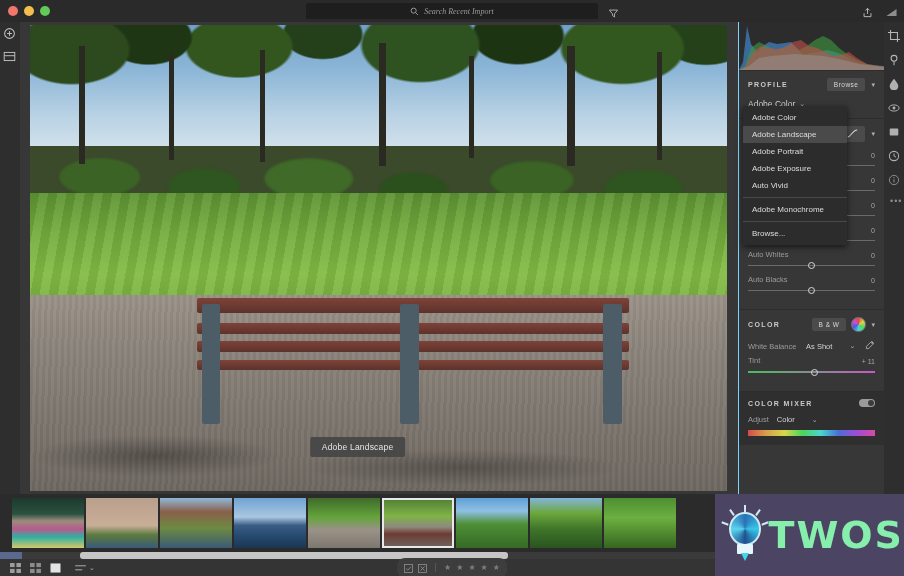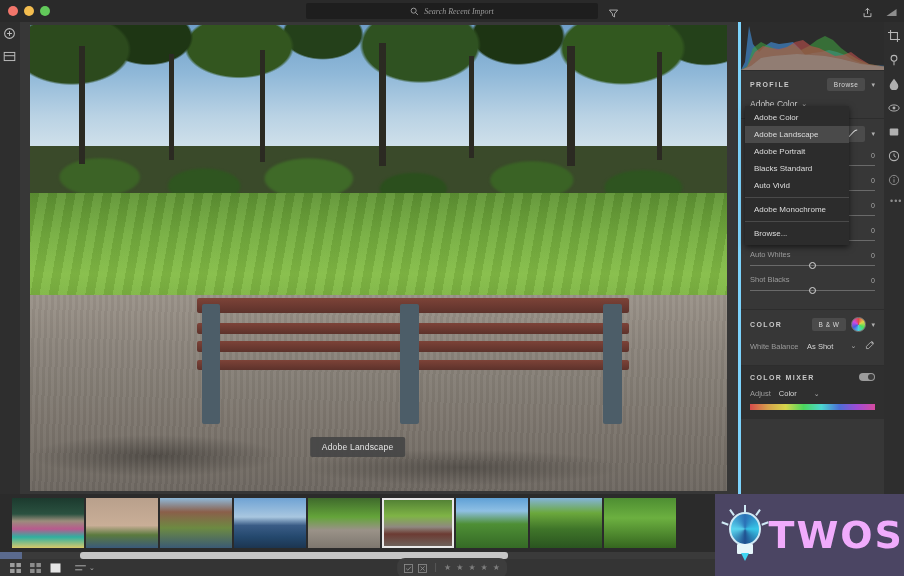--- a/index.html
+++ b/index.html
@@ -140,21 +140,21 @@
   .tooltip {
     position: absolute; background: rgba(70,70,70,.93);
     color: #e6e6e6; font-size: 8.5px; padding: 5px 12px;
     border-radius: 2px; letter-spacing: .2px;
   }
 
   
   .rightpanel {
     position: absolute; right: 20px; top: 22px; width: 146px; height: 472px;
     background: #373737;
-    border-left: 3px solid #7dd3fc;
+    border-left: 1px solid #7dd3fc;
   }
   .histogram {
     position: relative; width: 100%; height: 48px; background: #2c2c2c;
     overflow: hidden;
   }
   .sec {
     border-top: 1px solid #2d2d2d;
     padding: 7px 9px 9px 9px;
   }
   .sec-head {
@@ -287,21 +287,21 @@
     position: absolute; left: 14px; top: 38px; width: 16px; height: 10px;
     background: #e6f6fb; border-radius: 1px;
   }
   .bulb-tip {
     position: absolute; left: 18px; top: 47px; width: 0; height: 0;
     border-left: 4px solid transparent; border-right: 4px solid transparent;
     border-top: 8px solid #3fd6f2;
   }
   .ray { position: absolute; background: #cfe9f5; width: 2px; height: 7px; }
   .wm-text {
-    font-size: 38px; font-weight: bold; color: #f0abfc;
+    font-size: 38px; font-weight: bold; color: #86efac;
     letter-spacing: 2px; font-family: "DejaVu Sans", sans-serif;
   }
 </style>
 </head>
 <body>
 
 <div id="app">
 
   <div class="titlebar">
     <div class="traffic">
@@ -429,21 +429,21 @@
       </div>
       <div class="profile-name">
         <span>Adobe Color</span>
         <span class="chev">⌄</span>
       </div>
 
       <div class="dropdown">
         <div class="dd-item">Adobe Color</div>
         <div class="dd-item sel">Adobe Landscape</div>
         <div class="dd-item">Adobe Portrait</div>
-        <div class="dd-item">Blacks Standard</div>
+        <div class="dd-item">Adobe Exposure</div>
         <div class="dd-item">Auto Vivid</div>
         <div class="dd-sep"></div>
         <div class="dd-item">Adobe Monochrome</div>
         <div class="dd-sep"></div>
         <div class="dd-item">Browse...</div>
       </div>
     </div>
 
     <div class="sec">
       <div class="sec-head">
@@ -503,21 +503,21 @@
           <span>Auto Whites</span>
           <span class="slider-val">0</span>
         </div>
         <div class="track">
             <span class="knob" style="left:50%;"></span>
           </div>
       </div>
 
       <div class="slider-row">
         <div class="slider-lbl">
-          <span>Shot Blacks</span>
+          <span>Auto Blacks</span>
           <span class="slider-val">0</span>
         </div>
         <div class="track">
             <span class="knob" style="left:50%;"></span>
           </div>
       </div>
     </div>
 
     <div class="sec">
       <div class="sec-head">
@@ -537,20 +537,29 @@
         </span>
         <span>
           <svg width="10" height="10" viewBox="0 0 14 14">
             <path d="M2 12 L5 12 L11 6 L8 3 L2 9 Z" fill="none" stroke="#bdbdbd" stroke-width="1.1"></path>
             <line x1="9" y1="2" x2="12" y2="5" stroke="#bdbdbd" stroke-width="1.6"></line>
           </svg>
         </span>
       </div>
 
 
+      <div class="slider-row">
+        <div class="slider-lbl">
+          <span>Tint</span>
+          <span class="slider-val">+ 11</span>
+        </div>
+        <div class="track grad-tint">
+            <span class="knob" style="left:52%;"></span>
+          </div>
+      </div>
 
 
     </div>
 
     <div class="sec" style="background:#2f2f2f;">
       <div class="sec-head">
         <span class="sec-title">COLOR MIXER</span>
         <span class="toggle"></span>
       </div>
       <div class="wb-row">

